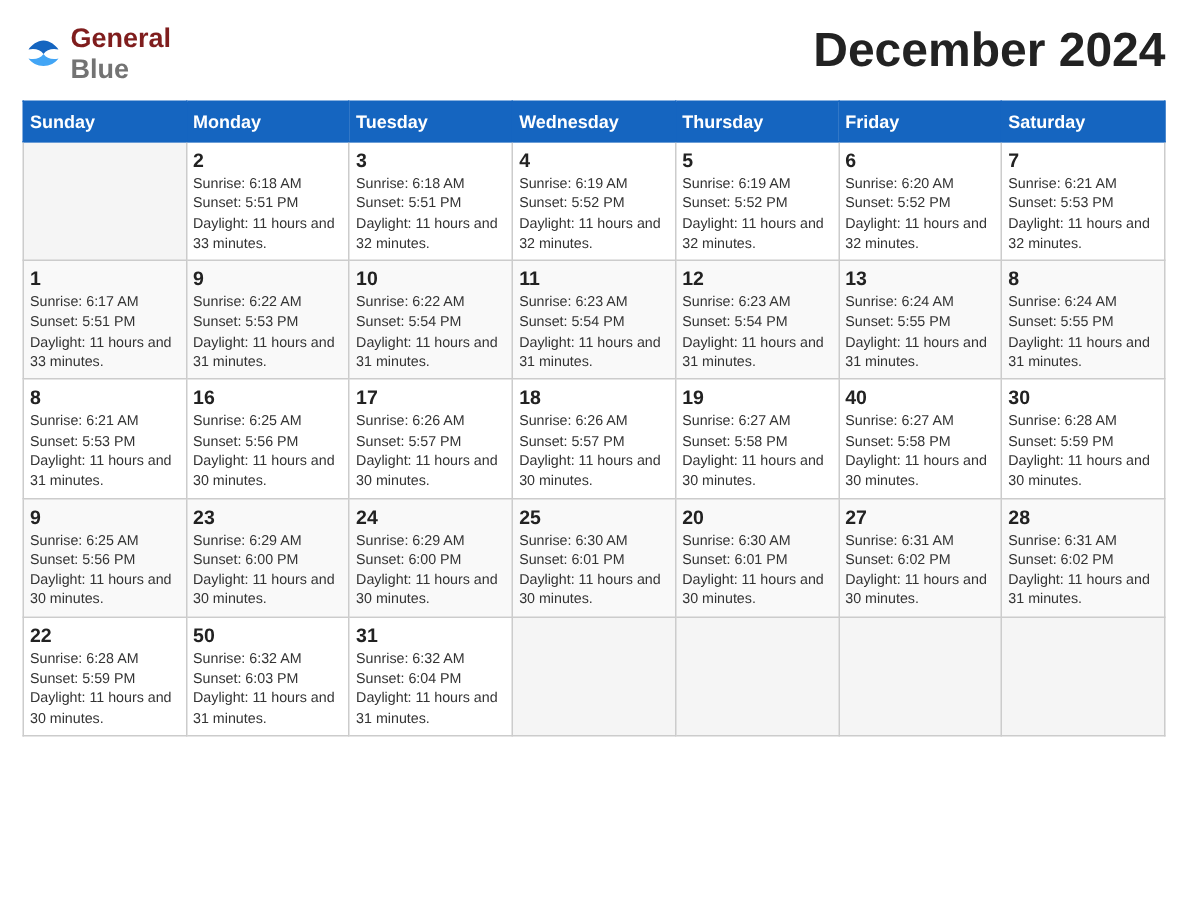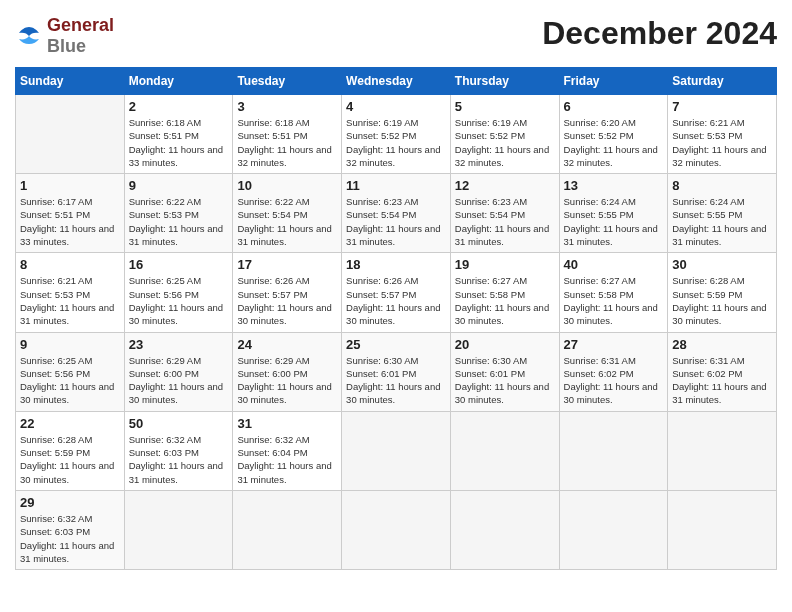--- a/index.html
+++ b/index.html
@@ -360,30 +360,14 @@
           Sunrise: 6:32 AM<br>
           Sunset: 6:04 PM<br>
           Daylight: 11 hours and 31 minutes.
         </div>
       </td>
         <td class="empty"></td>
         <td class="empty"></td>
         <td class="empty"></td>
         <td class="empty"></td>
       </tr>
-      <tr>
-        <td>
-        <span class="day-num">29</span>
-        <div class="day-info">
-          Sunrise: 6:32 AM<br>
-          Sunset: 6:03 PM<br>
-          Daylight: 11 hours and 31 minutes.
-        </div>
-      </td>
-        <td class="empty"></td>
-        <td class="empty"></td>
-        <td class="empty"></td>
-        <td class="empty"></td>
-        <td class="empty"></td>
-        <td class="empty"></td>
-      </tr>
     </tbody>
 </table>
 
 </body></html>

